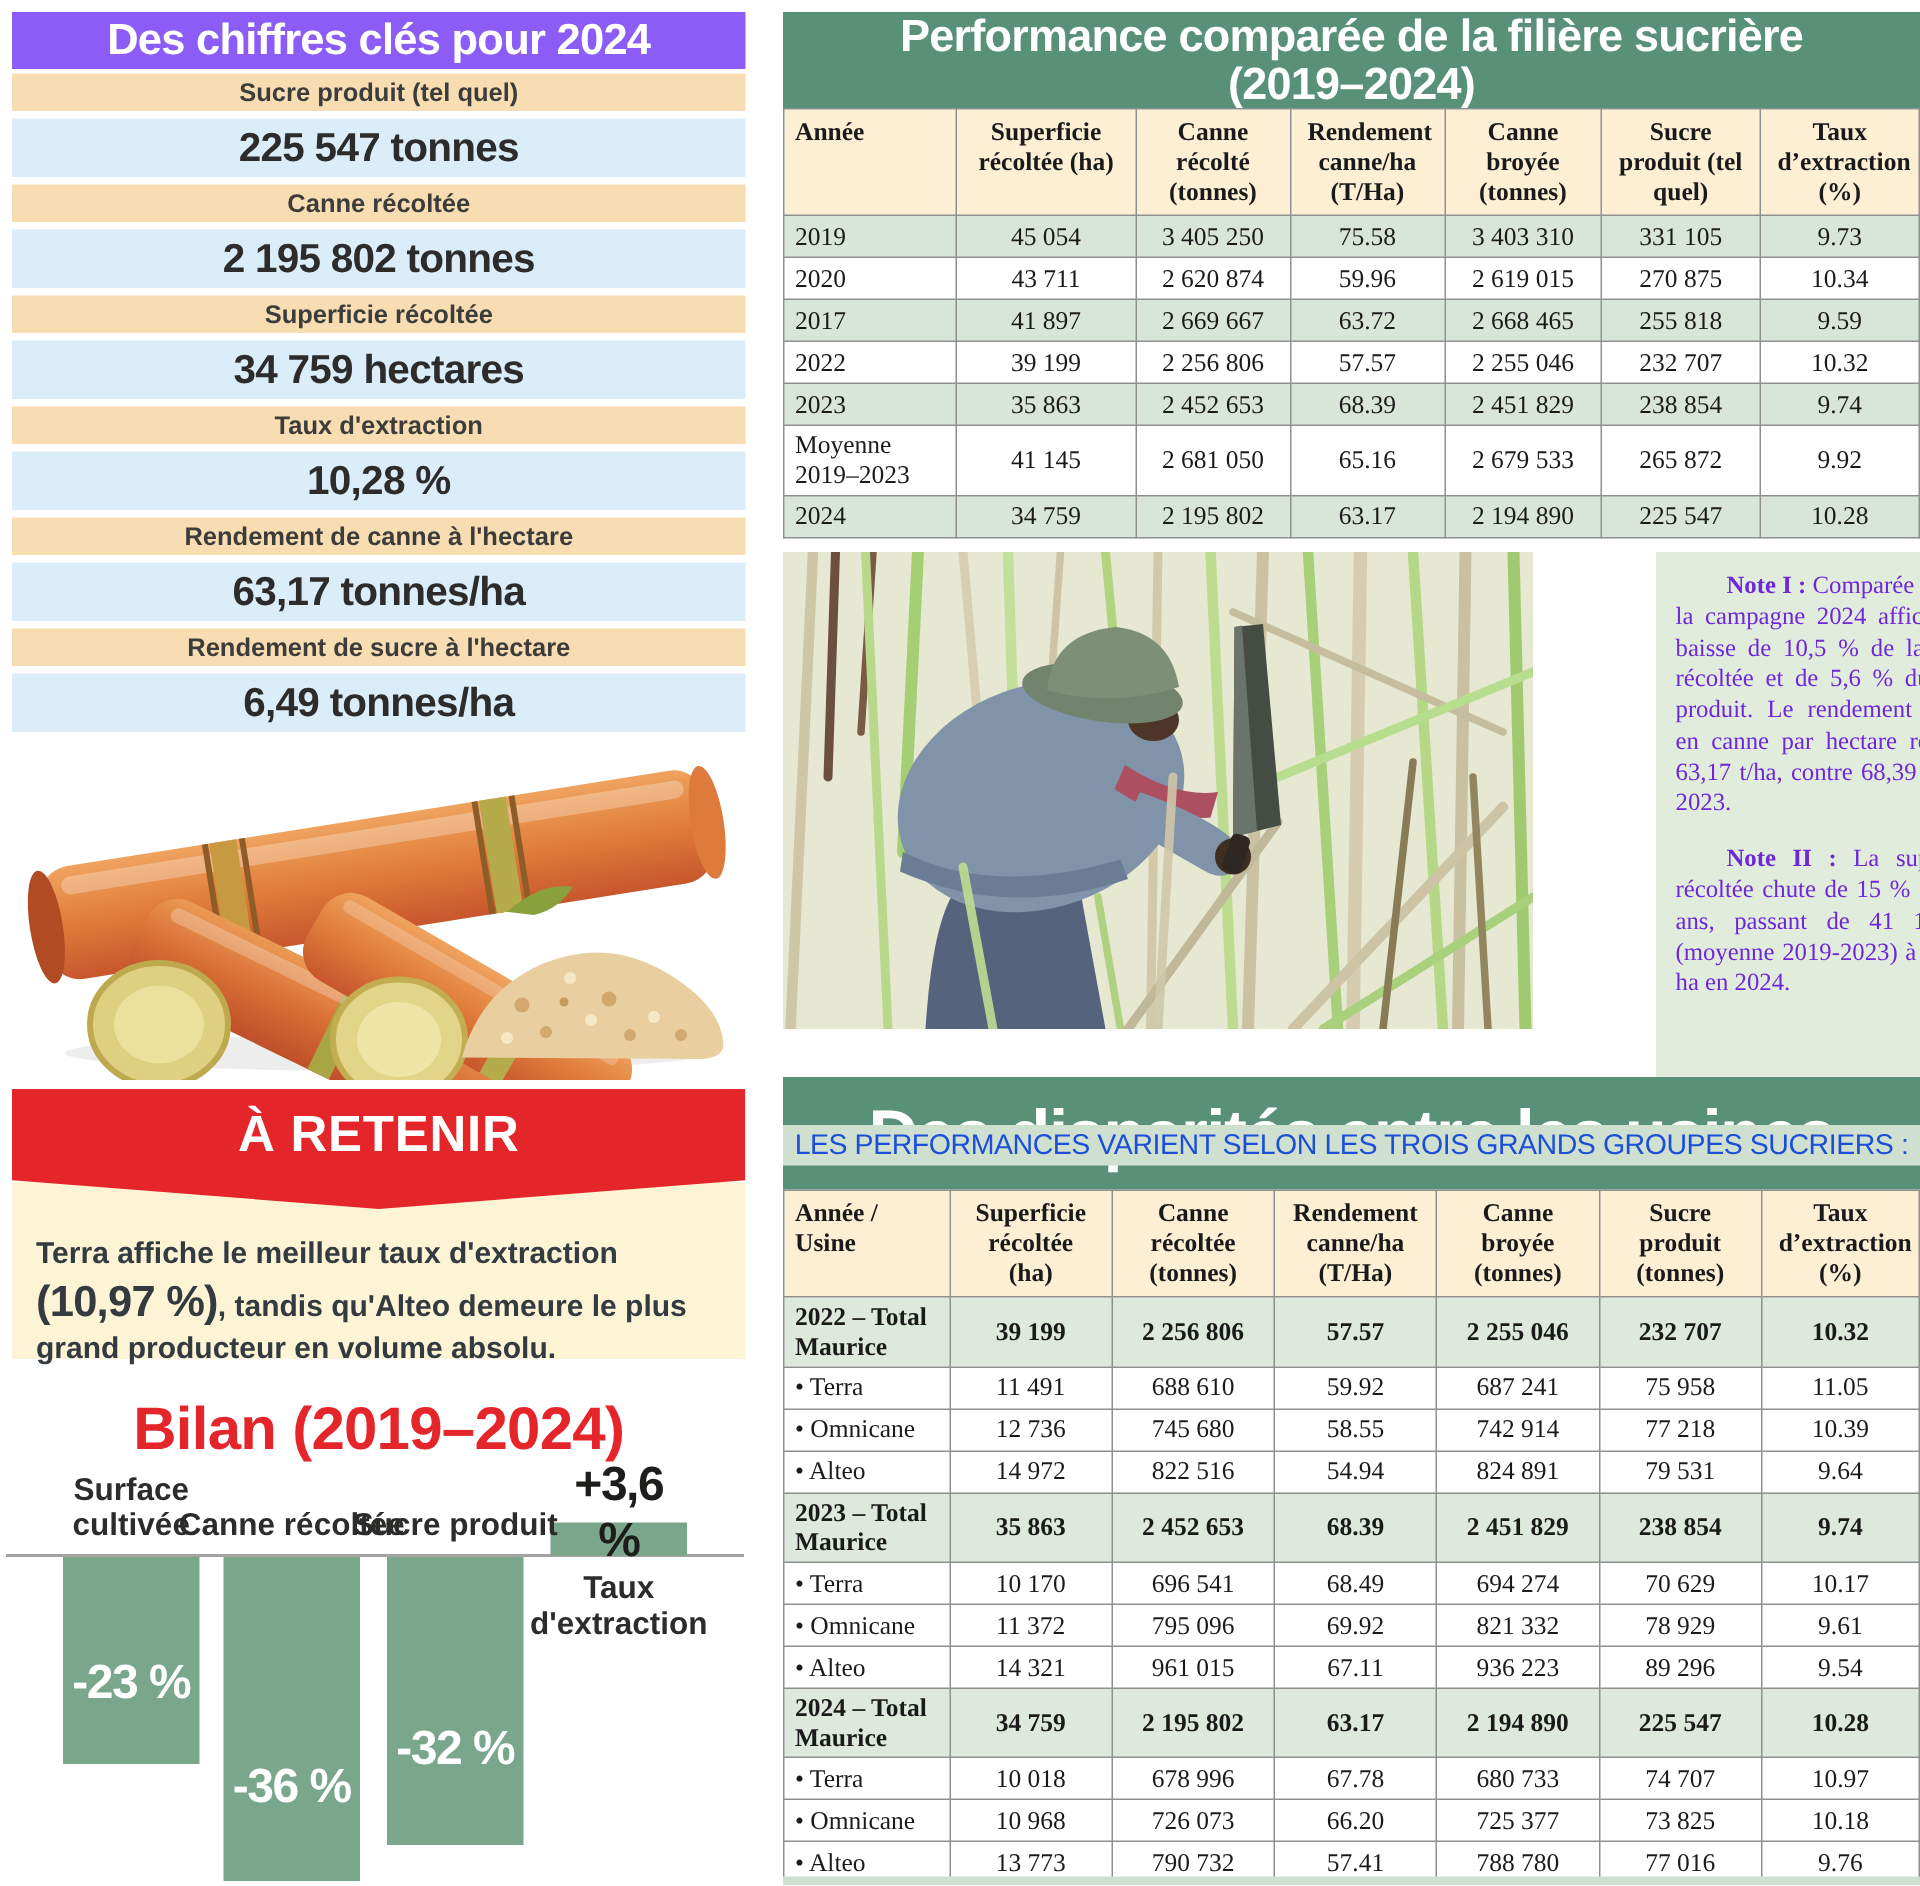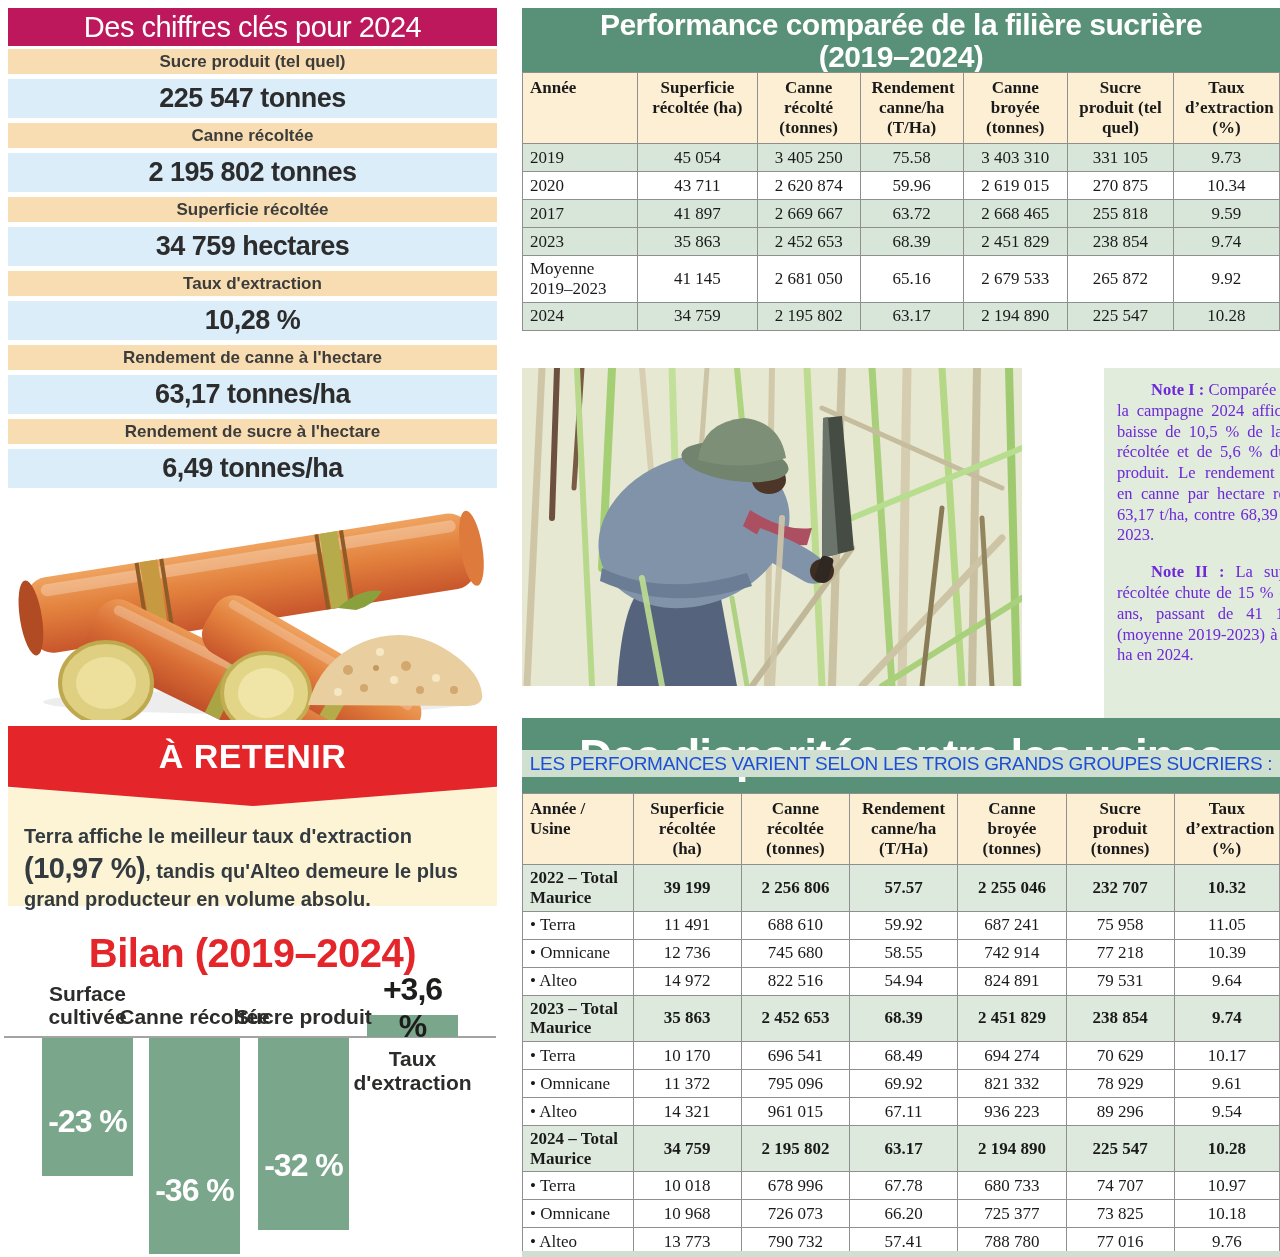--- a/index.html
+++ b/index.html
@@ -1,21 +1,21 @@
 <!DOCTYPE html>
 <html><head>
 <meta charset="utf-8">
 <style>
   html,body{margin:0;padding:0;background:#ffffff;}
   #root{position:relative;width:1280px;height:1257px;background:#ffffff;overflow:hidden;
         font-family:"Liberation Sans",sans-serif;}
 
   
-  .lc-title{position:absolute;left:8px;top:8px;width:489px;height:38px;background:#be185d;
-    color:#ffffff;font-weight:normal;font-size:29px;line-height:38px;text-align:center;letter-spacing:-0.5px;}
+  .lc-title{position:absolute;left:8px;top:8px;width:489px;height:38px;background:#8b5cf6;
+    color:#ffffff;font-weight:bold;font-size:29px;line-height:38px;text-align:center;letter-spacing:-0.5px;}
   #stats{position:absolute;left:8px;top:44px;width:489px;}
   .stat-label{height:25px;margin-top:5px;background:#f8dcb2;color:#3c3c3b;
     font-weight:bold;font-size:17px;line-height:25px;text-align:center;}
   .stat-value{height:39px;margin-top:5px;background:#dbedf9;color:#2c2c2d;
     font-weight:bold;font-size:27px;line-height:39px;text-align:center;letter-spacing:-0.5px;}
 
   .cane-img{position:absolute;left:8px;top:490px;width:489px;height:230px;}
 
   .aretenir-bar{position:absolute;left:8px;top:726px;width:489px;height:80px;background:#e4252a;z-index:3;
     clip-path:polygon(0 0,100% 0,100% 76%,50% 100%,0 76%);
@@ -213,20 +213,29 @@
           <td>10.34</td>
         </tr>
         <tr class="shade">
           <td>2017</td>
           <td>41 897</td>
           <td>2 669 667</td>
           <td>63.72</td>
           <td>2 668 465</td>
           <td>255 818</td>
           <td>9.59</td>
+        </tr>
+        <tr>
+          <td>2022</td>
+          <td>39 199</td>
+          <td>2 256 806</td>
+          <td>57.57</td>
+          <td>2 255 046</td>
+          <td>232 707</td>
+          <td>10.32</td>
         </tr>
         <tr class="shade">
           <td>2023</td>
           <td>35 863</td>
           <td>2 452 653</td>
           <td>68.39</td>
           <td>2 451 829</td>
           <td>238 854</td>
           <td>9.74</td>
         </tr>

